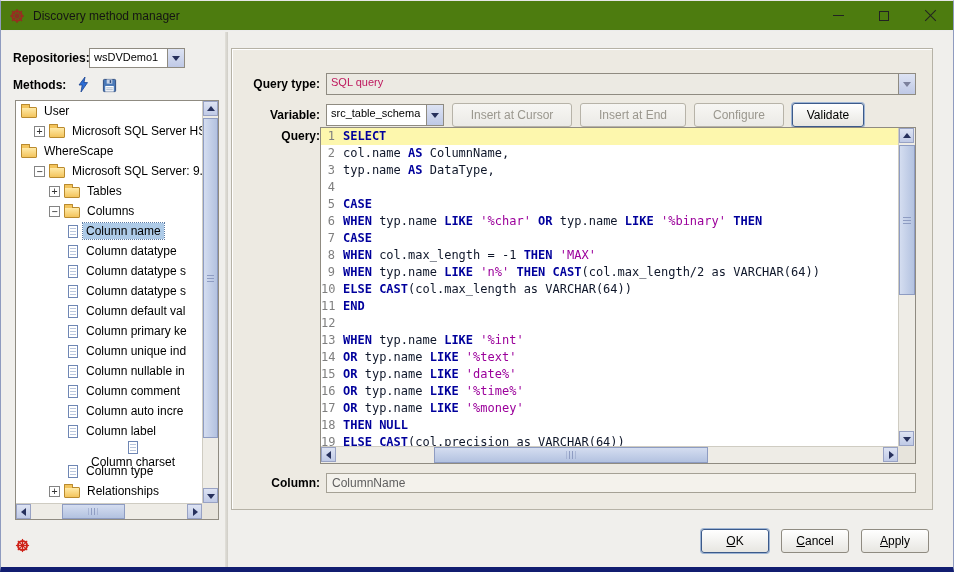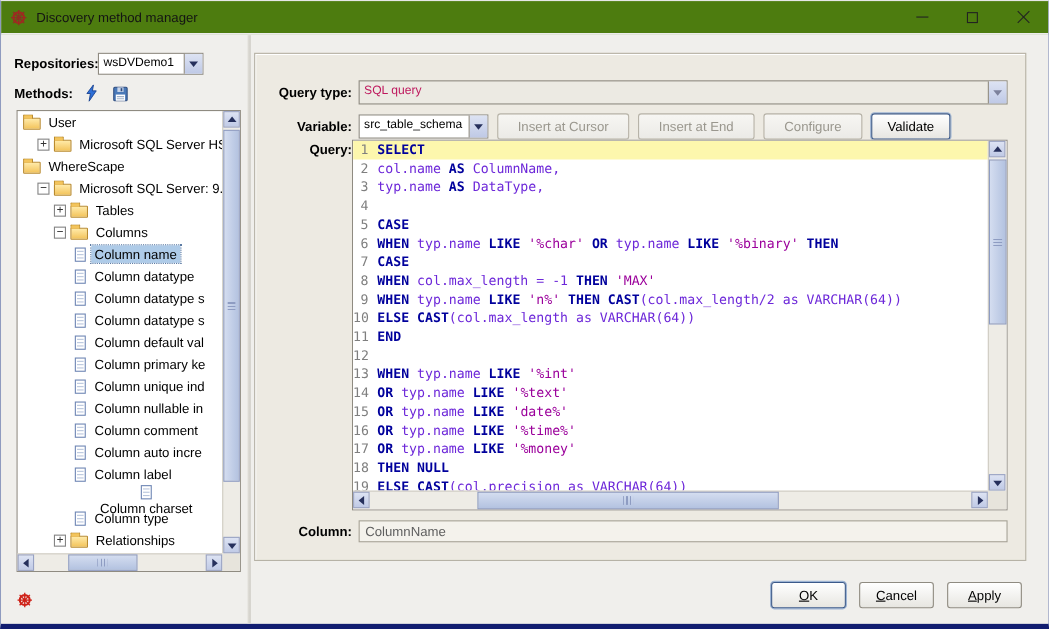--- a/index.html
+++ b/index.html
@@ -99,21 +99,21 @@
 
   .query-lbl { position:absolute; left:10px; top:80px; width:78px; text-align:right; font-size:12px; font-weight:bold; }
   .editor { position:absolute; left:88px; top:78px; width:596px; height:337px; background:#fff; border:1px solid #8f8b81;
     display:grid; grid-template-columns:1fr 17px; grid-template-rows:1fr 17px; }
   .code-area { overflow:hidden; background:#fff; }
   .code-line { display:flex; height:17px; line-height:17px; font-family:"DejaVu Sans Mono", monospace; font-size:12px; white-space:pre; }
   .code-line.current { background:#fdf7ad; }
   .line-num { flex:none; width:22px; text-align:right; padding-right:8px; color:#7f7f7f; }
   .tok-kw { color:#00009c; font-weight:bold; }
   .tok-str { color:#9b009b; }
-  .tok-pl { color:#6d28d9; }
+  .tok-pl { color:#0f172a; }
   .editor .vscroll { grid-column:2; grid-row:1; }
   .editor .hscroll { grid-column:1; grid-row:2; }
   .editor .sb-corner { grid-column:2; grid-row:2; }
 
   .col-row { top:424px; width:674px; }
   .column-field { flex:1; height:20px; border:1px solid #a5a195; background:#f4f2ec; color:#5f5f5f;
     font-family:"Liberation Sans", sans-serif; font-size:12px; padding:2px 5px; }
 
   
   .footer { position:absolute; top:497px; right:24px; display:flex; }

